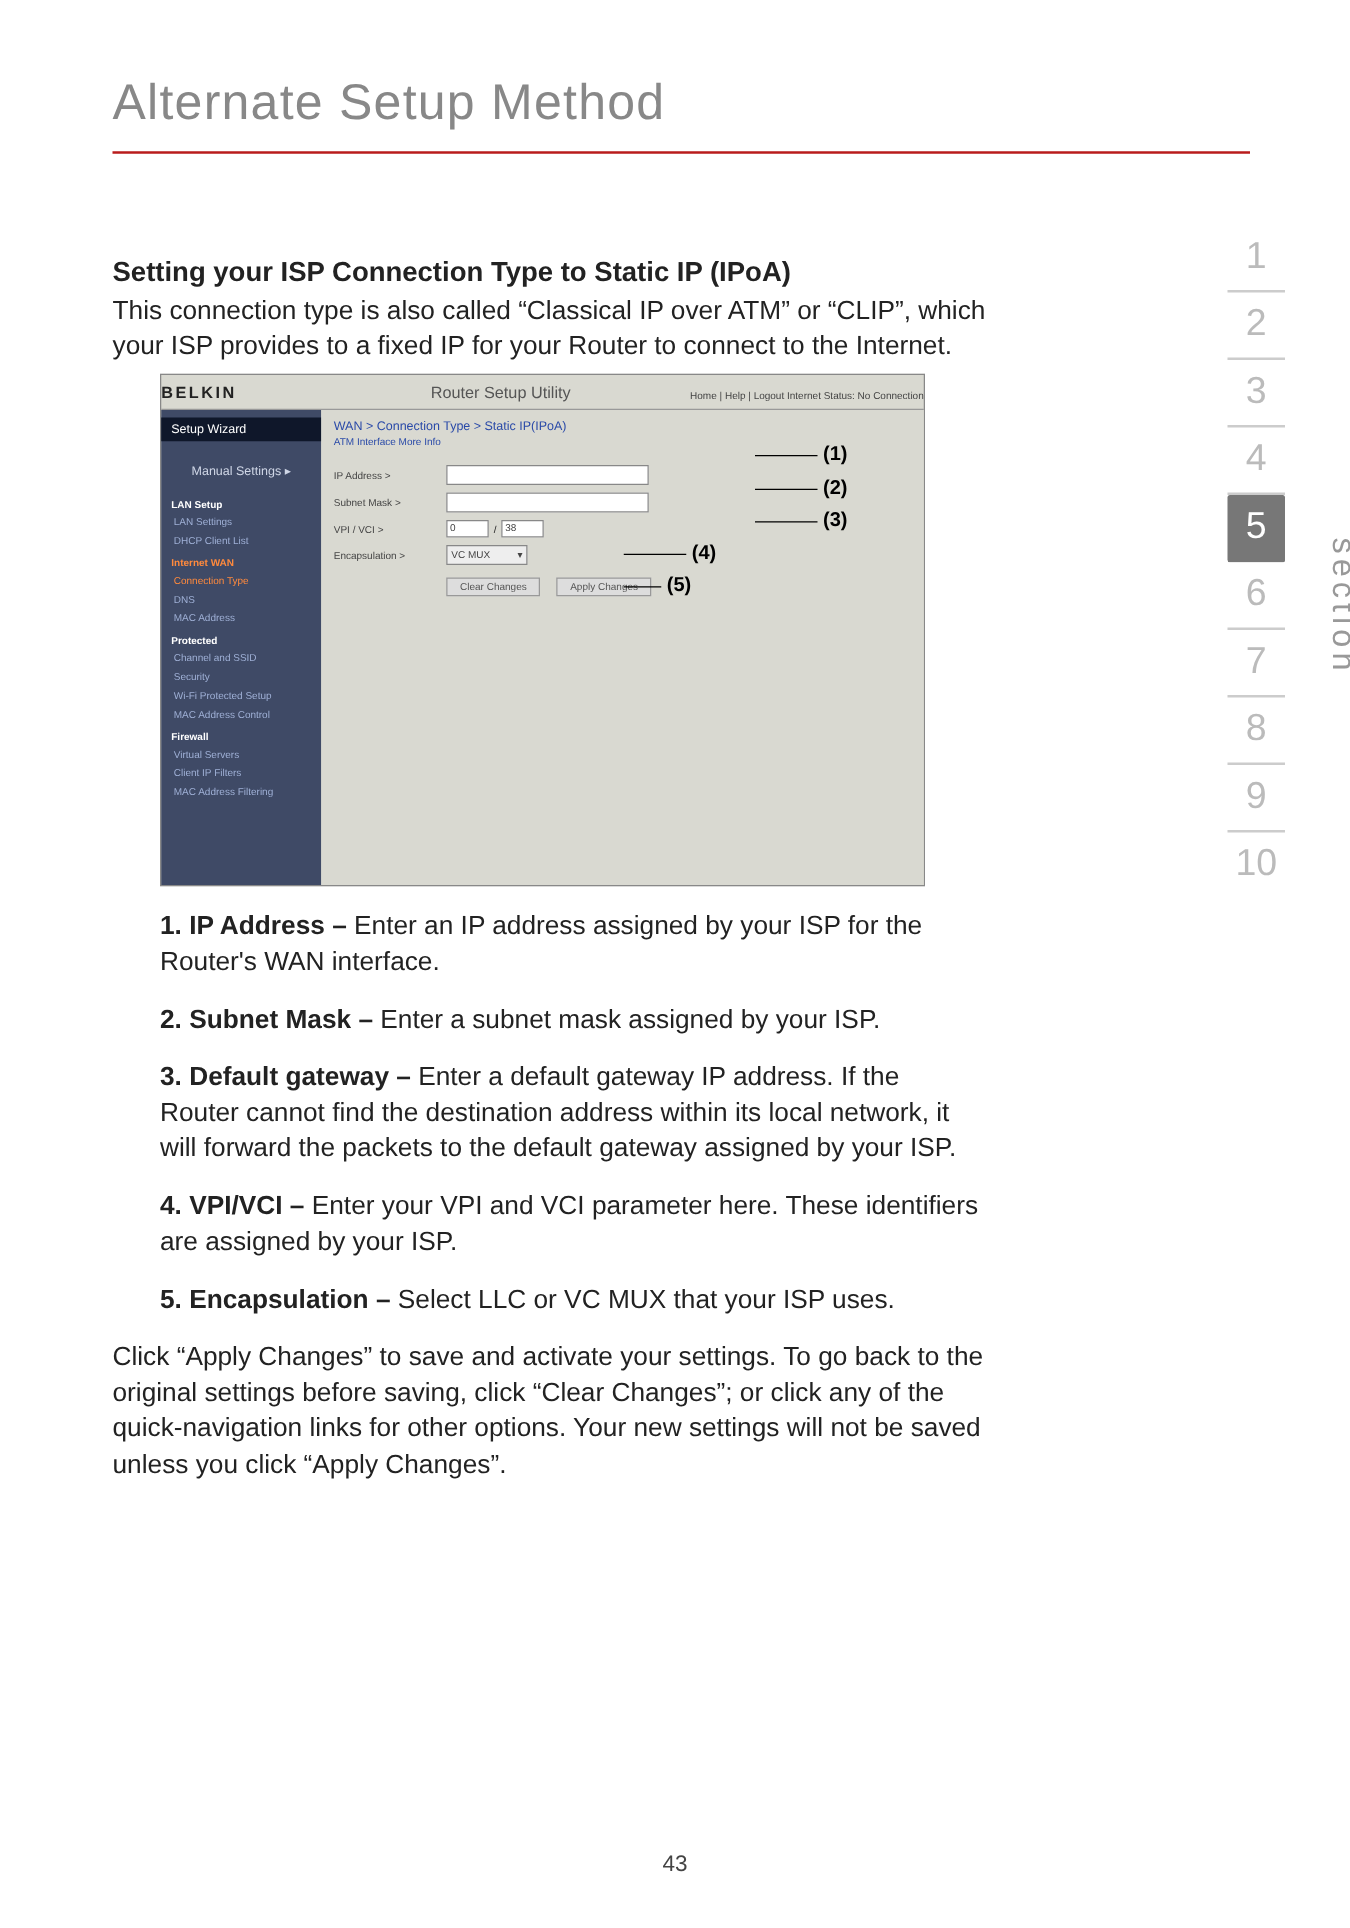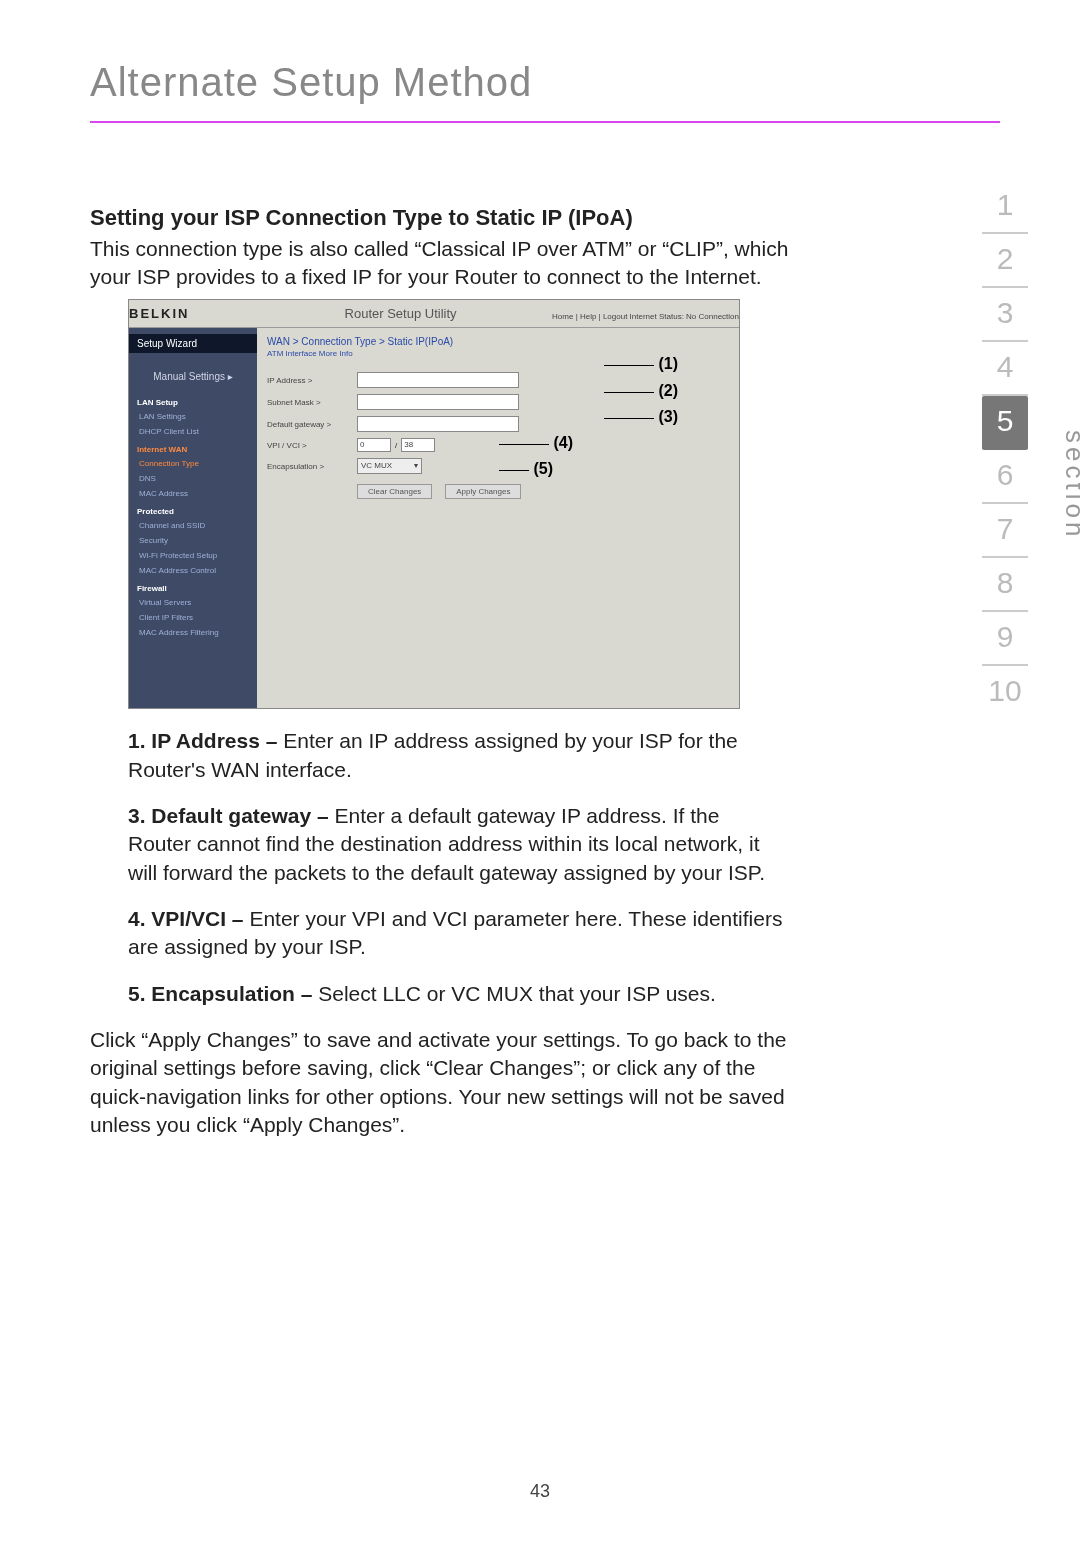--- a/index.html
+++ b/index.html
@@ -17,21 +17,21 @@
     padding: 60px 80px 40px 90px;
     position: relative;
     height: 100%;
     box-sizing: border-box;
   }
   .title {
     font-size: 40px;
     color: #888;
     font-weight: 400;
     letter-spacing: 1px;
-    border-bottom: 2px solid #d946ef;
+    border-bottom: 2px solid #b91c1c;
     padding-bottom: 16px;
     margin: 0 0 80px 0;
   }
   .section-heading {
     font-weight: bold;
     font-size: 22px;
     margin: 0 0 4px 0;
   }
   .body-text {
     font-size: 21px;
@@ -193,24 +193,20 @@
         <div class="rs-sub">ATM Interface   More Info</div>
         <div class="rs-row">
           <div class="rs-label">IP Address &gt;</div>
           <span class="rs-field"></span>
         </div>
         <div class="rs-row">
           <div class="rs-label">Subnet Mask &gt;</div>
           <span class="rs-field"></span>
         </div>
         <div class="rs-row">
-          <div class="rs-label">Default gateway &gt;</div>
-          <span class="rs-field"></span>
-        </div>
-        <div class="rs-row">
           <div class="rs-label">VPI / VCI &gt;</div>
           <span class="rs-field small">0</span>
           <span style="margin:0 4px;font-size:8px;">/</span>
           <span class="rs-field small">38</span>
         </div>
         <div class="rs-row">
           <div class="rs-label">Encapsulation &gt;</div>
           <span class="rs-select">VC MUX</span>
         </div>
         <div class="rs-btns">
@@ -222,20 +218,21 @@
 
     <div class="callout" style="top:55px; left:475px;"><span class="line" style="width:50px;"></span> <span>(1)</span></div>
     <div class="callout" style="top:82px; left:475px;"><span class="line" style="width:50px;"></span> <span>(2)</span></div>
     <div class="callout" style="top:108px; left:475px;"><span class="line" style="width:50px;"></span> <span>(3)</span></div>
     <div class="callout" style="top:134px; left:370px;"><span class="line" style="width:50px;"></span> <span>(4)</span></div>
     <div class="callout" style="top:160px; left:370px;"><span class="line" style="width:30px;"></span> <span>(5)</span></div>
   </div>
 
   <div class="indent-block">
     <p><span class="lead">1. IP Address – </span><span>Enter an IP address assigned by your ISP for the Router's WAN interface.</span></p>
+    <p><span class="lead">2. Subnet Mask – </span><span>Enter a subnet mask assigned by your ISP.</span></p>
     <p><span class="lead">3. Default gateway – </span><span>Enter a default gateway IP address. If the Router cannot find the destination address within its local network, it will forward the packets to the default gateway assigned by your ISP.</span></p>
     <p><span class="lead">4. VPI/VCI – </span><span>Enter your VPI and VCI parameter here. These identifiers are assigned by your ISP.</span></p>
     <p><span class="lead">5. Encapsulation – </span><span>Select LLC or VC MUX that your ISP uses.</span></p>
   </div>
 
   <p class="body-text" style="max-width: 700px;">Click “Apply Changes” to save and activate your settings. To go back to the original settings before saving, click “Clear Changes”; or click any of the quick-navigation links for other options. Your new settings will not be saved unless you click “Apply Changes”.</p>
 
   <div class="page-number">43</div>
 
   <div class="section-tabs">

